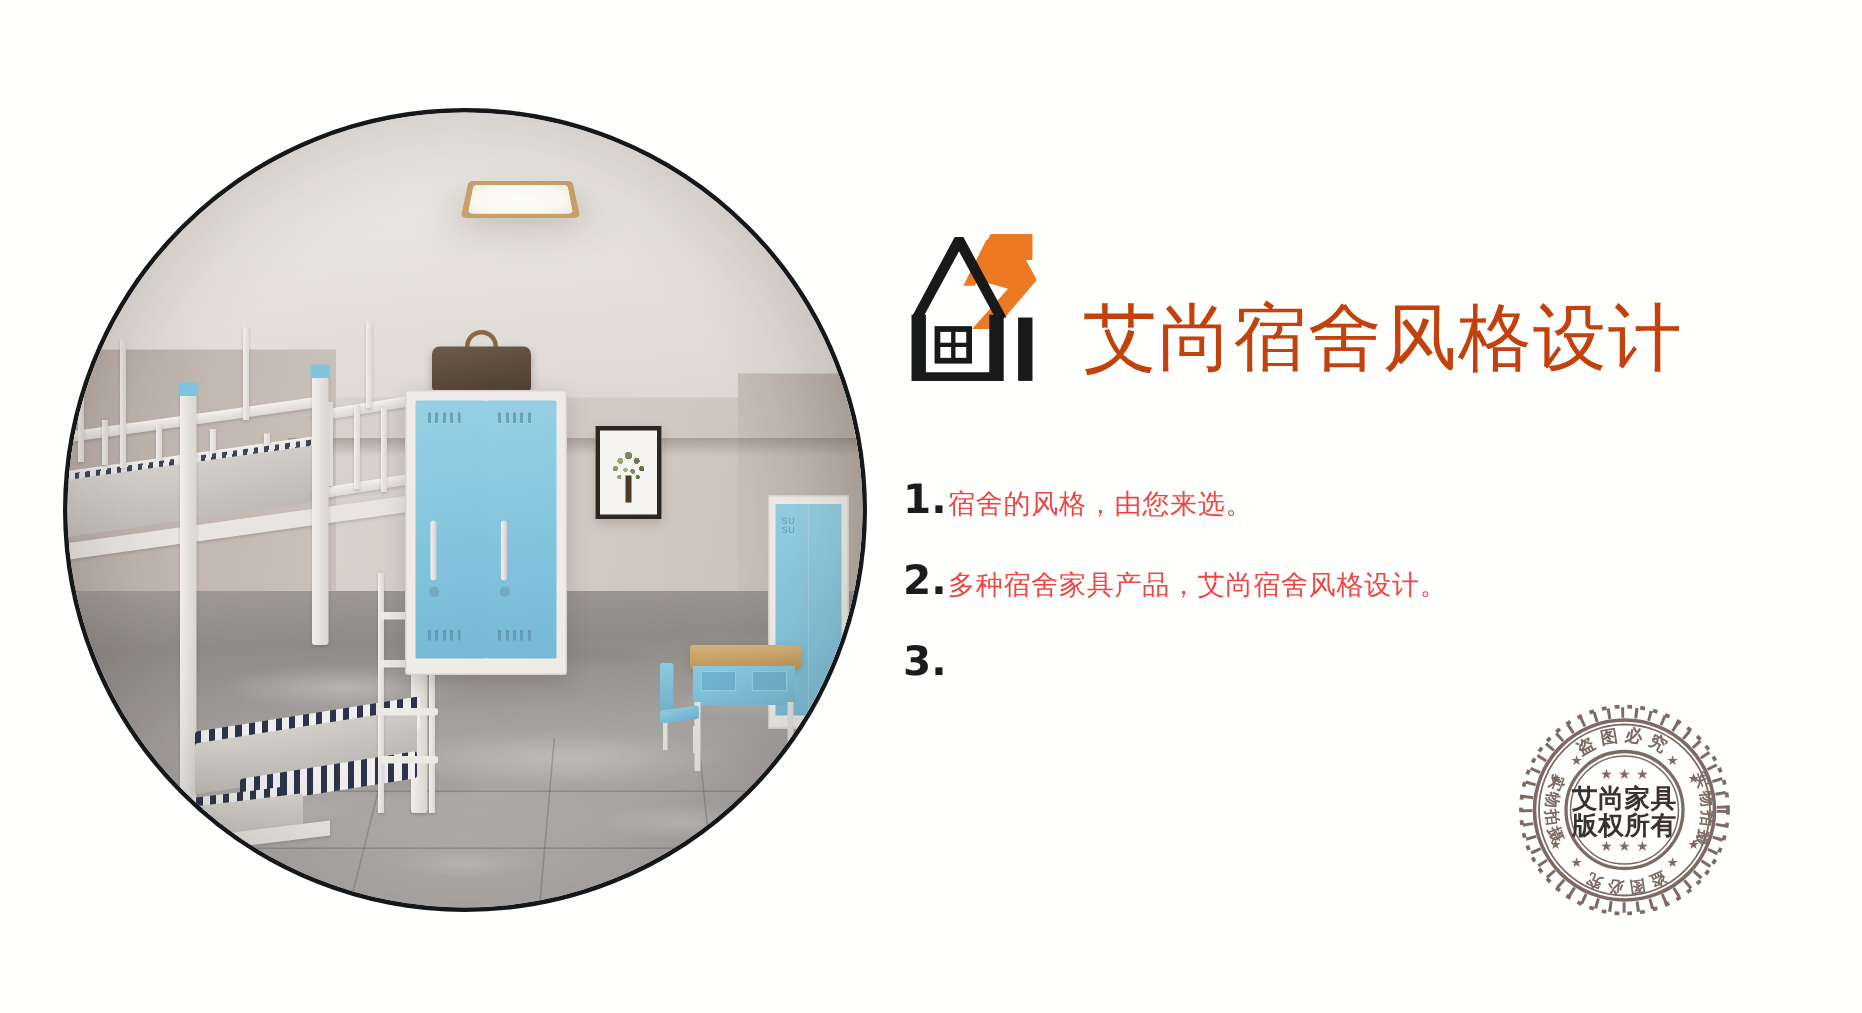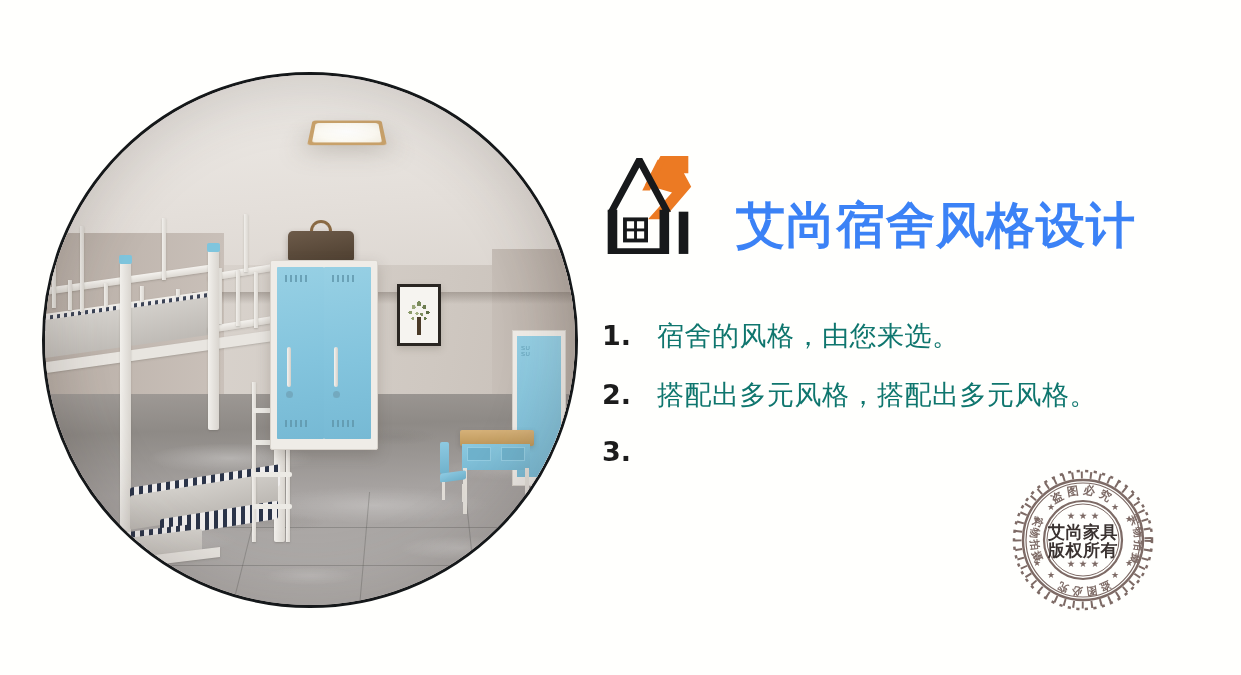--- a/index.html
+++ b/index.html
@@ -224,36 +224,35 @@
     position:absolute; inset:0; border-radius:50%; pointer-events:none;
     box-shadow:inset 0 0 60px 14px rgba(60,52,46,.18);
   }
 
   
   .content{ position:absolute; left:600px; top:0; width:641px; height:675px; }
 
   .brand{ position:absolute; left:0; top:152px; display:flex; align-items:flex-end; }
   .logo{ width:96px; height:104px; flex:0 0 auto; }
   .title{
-    margin-left:40px; margin-bottom:6px;
-    font-size:49px; font-weight:700; color:#3b82f6;
+    margin-left:26px; margin-bottom:6px;
+    font-size:49px; font-weight:400; color:#c2410c;
     letter-spacing:1px; white-space:nowrap; line-height:1;
     font-family:"DejaVu Sans","Liberation Sans",sans-serif;
   }
 
   .bullets{ position:absolute; left:2px; top:318px; width:620px; }
   .bullet{ display:flex; align-items:baseline; margin-bottom:23px; }
   .bnum{
     font-size:27px; font-weight:700; color:#1c1c1c;
     min-width:30px; font-family:"DejaVu Sans","Liberation Sans",sans-serif;
   }
   .btxt{
-    font-size:27px; color:#0f766e; letter-spacing:.5px; white-space:nowrap;
+    font-size:18px; color:#ef4444; letter-spacing:.5px; white-space:nowrap;
     font-family:"DejaVu Sans","Liberation Sans",sans-serif;
-    margin-left:25px;
   }
 
   
   .stamp{ position:absolute; left:1011px; top:468px; width:144px; height:144px; }
   .stamp svg{ display:block; }
 </style>
 </head>
 <body>
 
 <div class="page">
@@ -408,21 +407,21 @@
       <div class="title">艾尚宿舍风格设计</div>
     </div>
 
     <div class="bullets">
       <div class="bullet">
         <span class="bnum">1.</span>
         <span class="btxt">宿舍的风格，由您来选。</span>
       </div>
       <div class="bullet">
         <span class="bnum">2.</span>
-        <span class="btxt">搭配出多元风格，搭配出多元风格。</span>
+        <span class="btxt">多种宿舍家具产品，艾尚宿舍风格设计。</span>
       </div>
       <div class="bullet">
         <span class="bnum">3.</span>
       </div>
     </div>
   </div>
 
   <div class="stamp">
     <svg viewBox="0 0 144 144" width="144" height="144">
       <defs>

